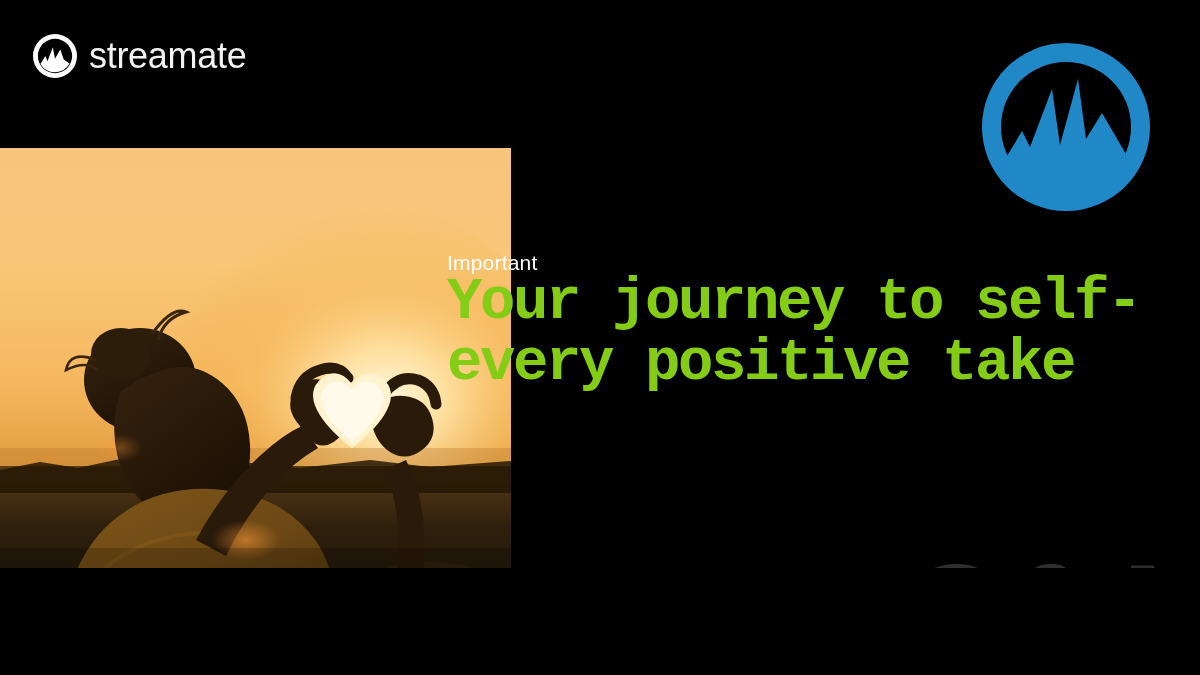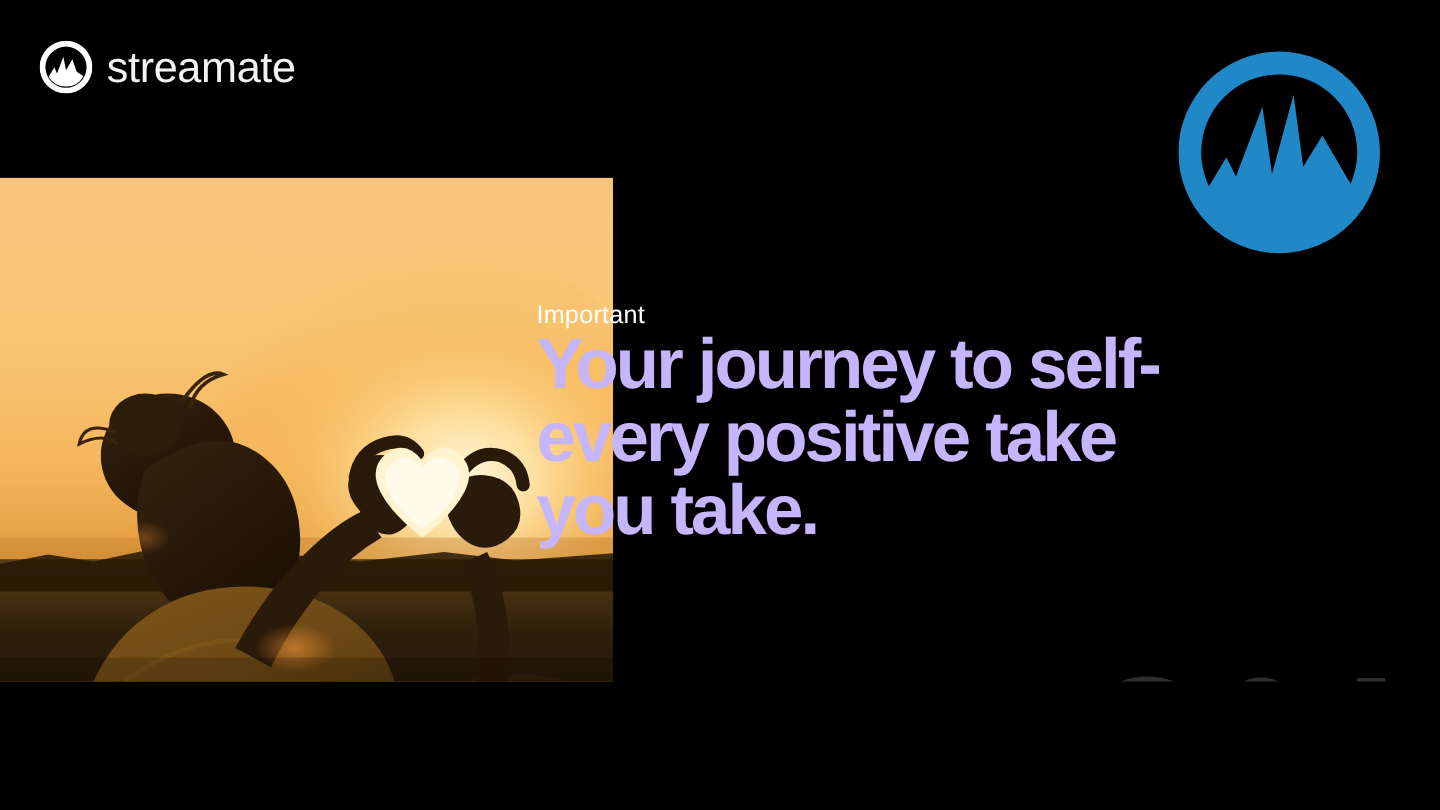--- a/index.html
+++ b/index.html
@@ -78,27 +78,27 @@
     z-index:30;
   }
   #eyebrow {
     color:#ffffff;
     font-size:21px;
     font-weight:400;
     letter-spacing:0.2px;
     line-height:1;
   }
   #headline {
-    color:#c4b5fd;
+    color:#84cc16;
     font-size:59px;
     font-weight:bold;
     line-height:1.03;
     letter-spacing:-2.4px;
     width:690px;
-    font-family:Liberation Sans, sans-serif;
+    font-family:Liberation Mono, monospace;
   }
   #headline .hl-line { display:block; white-space:nowrap; }
 </style>
 </head>
 <body>
 
 <div id="stage">
 
   <div id="photo-panel">
     <svg id="photo-svg" viewBox="0 0 511 527" preserveAspectRatio="xMidYMid slice">
@@ -275,17 +275,16 @@
     </svg>
   </div>
 
   <div id="qa-watermark">Q&amp;A</div>
 
   <div id="headline-block">
     <div id="eyebrow">Important</div>
     <div id="headline">
       <span class="hl-line">Your journey to self-</span>
       <span class="hl-line">every positive take</span>
-      <span class="hl-line">you take.</span>
     </div>
   </div>
 
 </div>
 
 </body></html>

